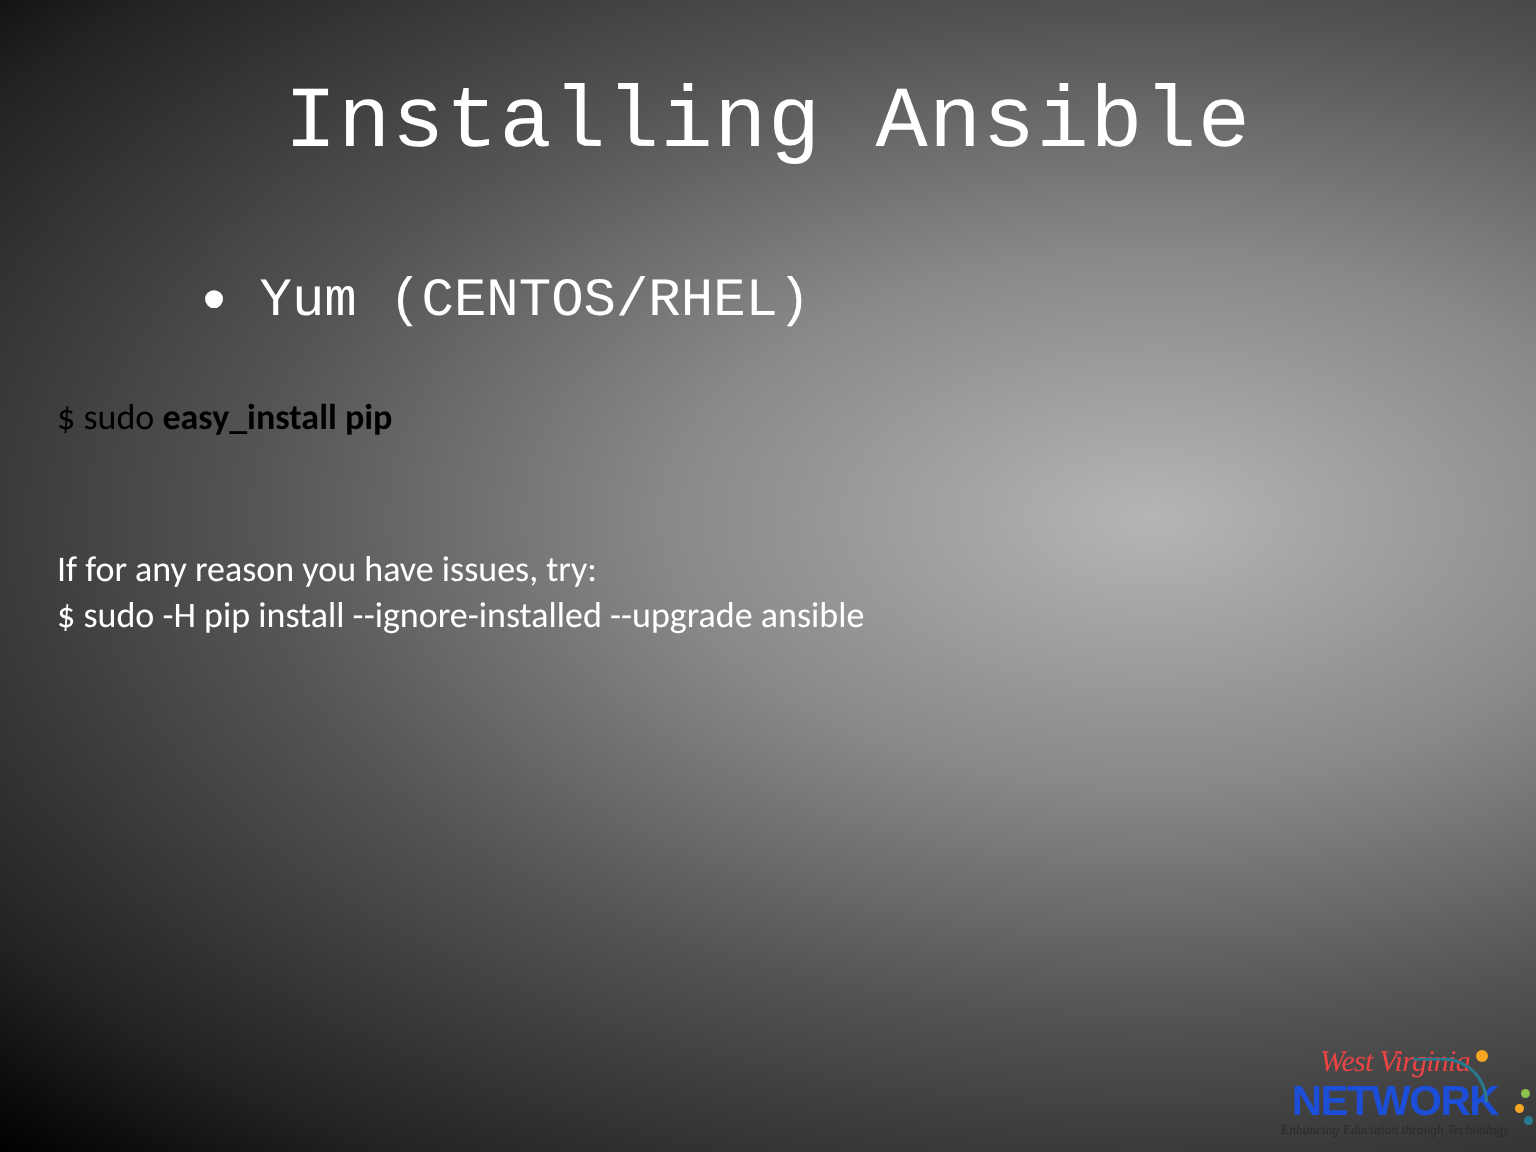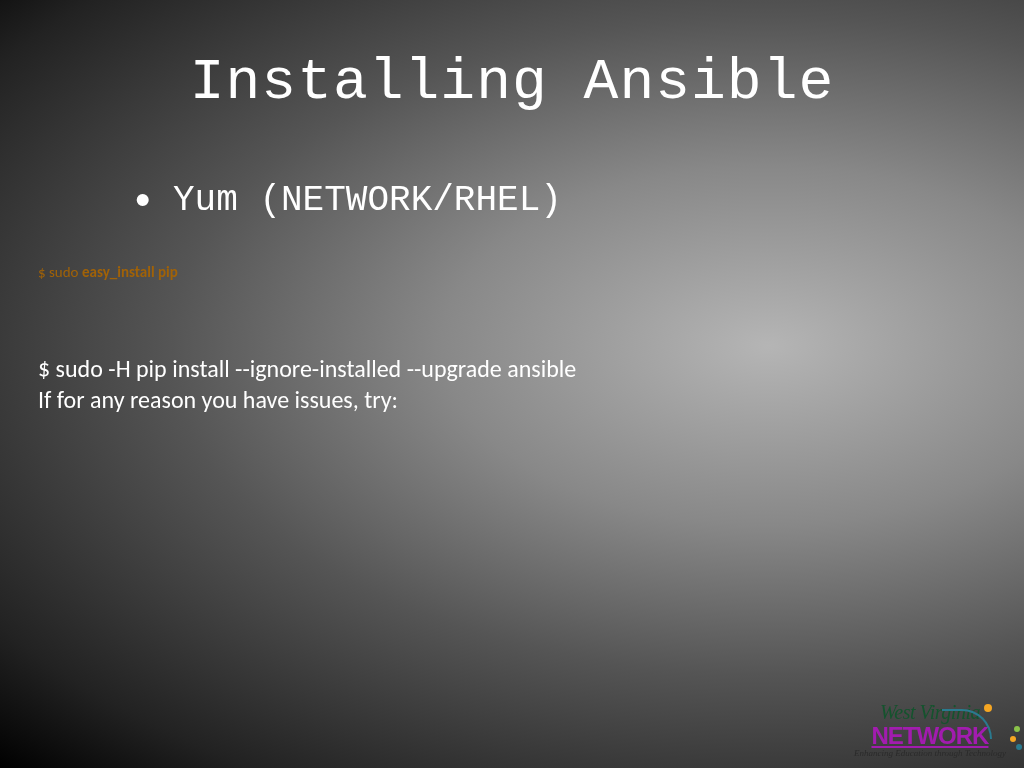--- a/index.html
+++ b/index.html
@@ -42,22 +42,22 @@
       content: "•";
       position: absolute;
       left: 0;
       top: -5px;
       font-size: 44px;
       font-family: Arial, sans-serif;
     }
     .commands {
       margin-top: 24px;
       margin-left: 38px;
-      color: #a16207;
-      font-size: 15px;
+      color: #000000;
+      font-size: 24px;
       line-height: 1.3;
     }
     .commands .bold {
       font-weight: bold;
     }
     .troubleshoot {
       margin-top: 70px;
       margin-left: 38px;
       color: #fff;
       font-size: 24px;
@@ -65,21 +65,21 @@
     }
     .logo {
       position: absolute;
       bottom: 10px;
       right: 18px;
       text-align: center;
     }
     .logo-top {
       font-family: Georgia, 'Times New Roman', serif;
       font-style: italic;
-      color: #14532d;
+      color: #ef4444;
       font-size: 20px;
       letter-spacing: -0.5px;
       position: relative;
       display: inline-block;
     }
     .logo-arc {
       position: absolute;
       right: -12px;
       top: 8px;
       width: 50px;
@@ -93,25 +93,24 @@
       height: 8px;
       background: #f5a623;
       border-radius: 50%;
       position: absolute;
       right: -12px;
       top: 3px;
     }
     .logo-main {
       font-family: Arial, sans-serif;
       font-weight: 900;
-      color: #a21caf;
-      font-size: 24px;
+      color: #1d4ed8;
+      font-size: 28px;
       letter-spacing: -1px;
       margin-top: -2px;
-      text-decoration: underline;
     }
     .logo-tag {
       font-family: Georgia, serif;
       font-style: italic;
       color: #2a2a2a;
       font-size: 9px;
       margin-top: -2px;
     }
     .logo-dots-right {
       position: absolute;
@@ -127,32 +126,32 @@
     .d1 { background: #8bc34a; right: 0; bottom: 14px; }
     .d2 { background: #f5a623; right: 4px; bottom: 4px; }
     .d3 { background: #2a7a8f; right: -2px; bottom: -4px; width: 5px; height: 5px;}
   </style>
 </head>
 <body>
 
 <h1 class="title">Installing Ansible</h1>
 
 <ul class="bullets">
-  <li>Yum (NETWORK/RHEL)</li>
+  <li>Yum (CENTOS/RHEL)</li>
 </ul>
 
 <div class="commands">
   <div>
     <span>$ sudo </span><span class="bold">easy_install pip</span>
   </div>
 </div>
 
 <div class="troubleshoot">
+  <div>If for any reason you have issues, try:</div>
   <div>$ sudo -H pip install --ignore-installed --upgrade ansible</div>
-  <div>If for any reason you have issues, try:</div>
 </div>
 
 <div class="logo">
   <div class="logo-top">
     <span>West Virginia</span>
     <div class="logo-arc"></div>
     <div class="logo-dot"></div>
   </div>
   <div class="logo-main">NETWORK</div>
   <div class="logo-tag">Enhancing Education through Technology</div>

